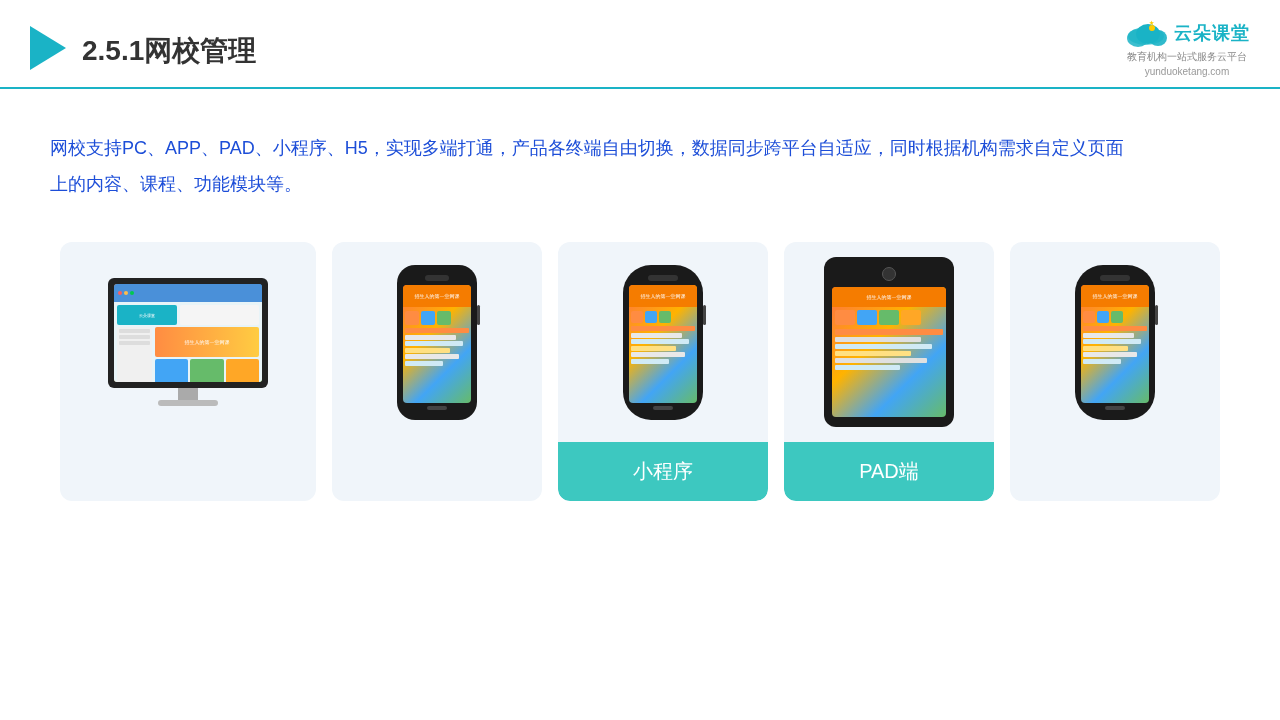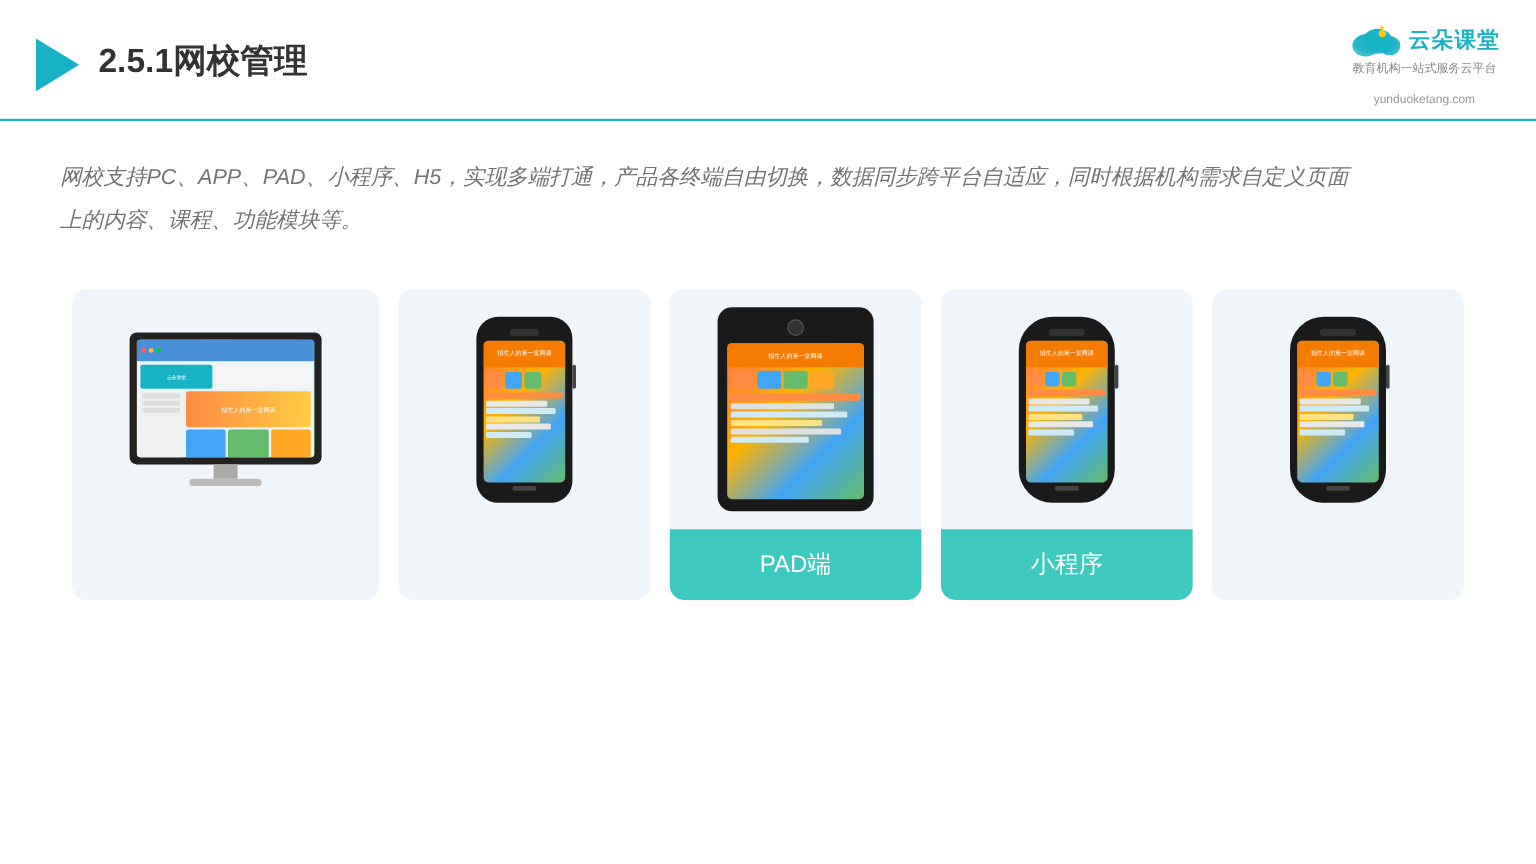--- a/index.html
+++ b/index.html
@@ -15,21 +15,21 @@
     
     .header {
       display: flex;
       align-items: center;
       justify-content: space-between;
       padding: 18px 30px 10px 30px;
       border-bottom: 2px solid #1ab3c6;
     }
     .header-left {
       display: flex;
-      align-items: flex-start;
+      align-items: flex-end;
       gap: 16px;
     }
     .play-icon {
       width: 0;
       height: 0;
       border-top: 22px solid transparent;
       border-bottom: 22px solid transparent;
       border-left: 36px solid #1ab3c6;
     }
     .header-title {
@@ -55,31 +55,30 @@
     }
     .logo-sub {
       font-size: 10px;
       color: #888;
       text-align: right;
       margin-top: 2px;
     }
     .logo-url {
       font-size: 10px;
       color: #999;
-      margin-top: 14px;
+      margin-top: 2px;
     }
 
     
     .description {
-      padding: 28px 50px 20px 50px;
+      padding: 41px 50px 20px 50px;
       font-size: 18px;
-      color: #737373;
+      color: #1d4ed8;
       line-height: 2.0;
       max-width: 1180px;
-      font-style: italic;
     }
 
     
     .cards-container {
       display: flex;
       gap: 16px;
       padding: 20px 50px 20px 50px;
       justify-content: center;
     }
 
@@ -384,48 +383,20 @@
             <div class="phone-bar" style="width:70%; background:#ffe082;"></div>
             <div class="phone-bar" style="width:85%; background:#e8e8e8;"></div>
             <div class="phone-bar" style="width:60%; background:#d0eaf5;"></div>
           </div>
         </div>
         <div class="phone-home"></div>
       </div>
     </div>
   </div>
 
-  <div class="card" style="width:210px;">
-    <div class="card-image-area">
-      <div class="tablet-frame">
-        <div class="tablet-home-btn"></div>
-        <div class="tablet-screen">
-          <div class="tablet-screen-header">
-            <div class="tablet-header-text">招生人的第一堂网课</div>
-          </div>
-          <div class="tablet-body">
-            <div style="display:flex; gap:2px; margin-bottom:2px;">
-              <div style="width:20px; height:15px; background:#ff8c42; border-radius:2px;"></div>
-              <div style="width:20px; height:15px; background:#42a5f5; border-radius:2px;"></div>
-              <div style="width:20px; height:15px; background:#66bb6a; border-radius:2px;"></div>
-              <div style="width:20px; height:15px; background:#ffa726; border-radius:2px;"></div>
-            </div>
-            <div class="tablet-bar" style="background:#ff8c42; height:6px; width:100%;"></div>
-            <div class="tablet-bar" style="background:#e0e0e0; height:5px; width:80%;"></div>
-            <div class="tablet-bar" style="background:#d0eaf5; height:5px; width:90%;"></div>
-            <div class="tablet-bar" style="background:#ffe082; height:5px; width:70%;"></div>
-            <div class="tablet-bar" style="background:#e0e0e0; height:5px; width:85%;"></div>
-            <div class="tablet-bar" style="background:#d0eaf5; height:5px; width:60%;"></div>
-          </div>
-        </div>
-      </div>
-    </div>
-    <div class="card-label">PAD端</div>
-  </div>
-
   <div class="card">
     <div class="card-image-area">
       <div class="phone-frame" style="border-radius:28px;">
         <div class="phone-notch" style="width:30px;"></div>
         <div class="phone-button"></div>
         <div class="phone-screen">
           <div class="phone-screen-header">
             <div class="phone-screen-header-text">招生人的第一堂网课</div>
           </div>
           <div class="phone-screen-body">
@@ -441,20 +412,48 @@
             <div class="phone-bar" style="width:85%; background:#e8e8e8;"></div>
             <div class="phone-bar" style="width:60%; background:#d0eaf5;"></div>
           </div>
         </div>
         <div class="phone-home"></div>
       </div>
     </div>
     <div class="card-label">小程序</div>
   </div>
 
+  <div class="card" style="width:210px;">
+    <div class="card-image-area">
+      <div class="tablet-frame">
+        <div class="tablet-home-btn"></div>
+        <div class="tablet-screen">
+          <div class="tablet-screen-header">
+            <div class="tablet-header-text">招生人的第一堂网课</div>
+          </div>
+          <div class="tablet-body">
+            <div style="display:flex; gap:2px; margin-bottom:2px;">
+              <div style="width:20px; height:15px; background:#ff8c42; border-radius:2px;"></div>
+              <div style="width:20px; height:15px; background:#42a5f5; border-radius:2px;"></div>
+              <div style="width:20px; height:15px; background:#66bb6a; border-radius:2px;"></div>
+              <div style="width:20px; height:15px; background:#ffa726; border-radius:2px;"></div>
+            </div>
+            <div class="tablet-bar" style="background:#ff8c42; height:6px; width:100%;"></div>
+            <div class="tablet-bar" style="background:#e0e0e0; height:5px; width:80%;"></div>
+            <div class="tablet-bar" style="background:#d0eaf5; height:5px; width:90%;"></div>
+            <div class="tablet-bar" style="background:#ffe082; height:5px; width:70%;"></div>
+            <div class="tablet-bar" style="background:#e0e0e0; height:5px; width:85%;"></div>
+            <div class="tablet-bar" style="background:#d0eaf5; height:5px; width:60%;"></div>
+          </div>
+        </div>
+      </div>
+    </div>
+    <div class="card-label">PAD端</div>
+  </div>
+
   <div class="card">
     <div class="card-image-area">
       <div class="phone-frame" style="border-radius:28px;">
         <div class="phone-notch" style="width:30px;"></div>
         <div class="phone-button"></div>
         <div class="phone-screen">
           <div class="phone-screen-header">
             <div class="phone-screen-header-text">招生人的第一堂网课</div>
           </div>
           <div class="phone-screen-body">

